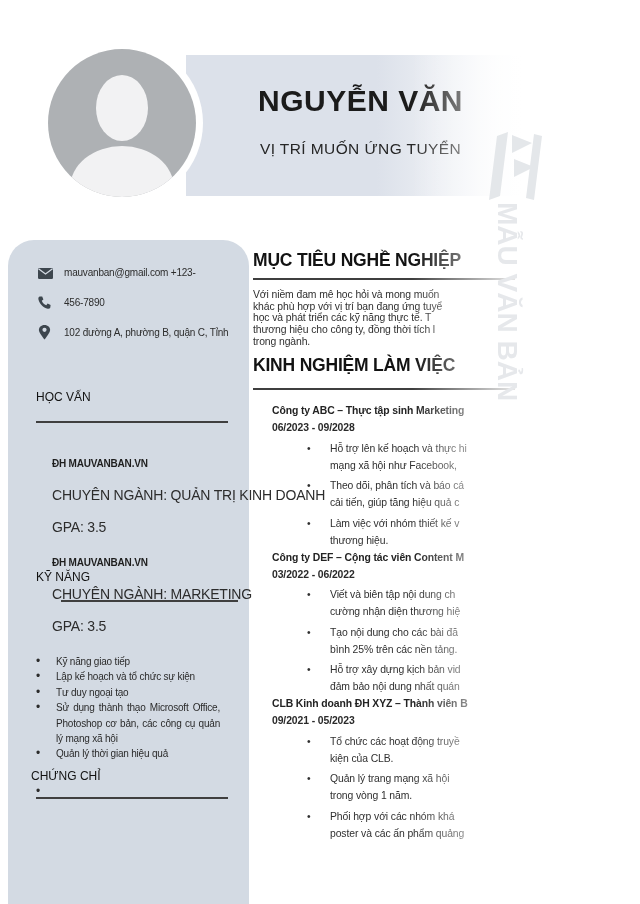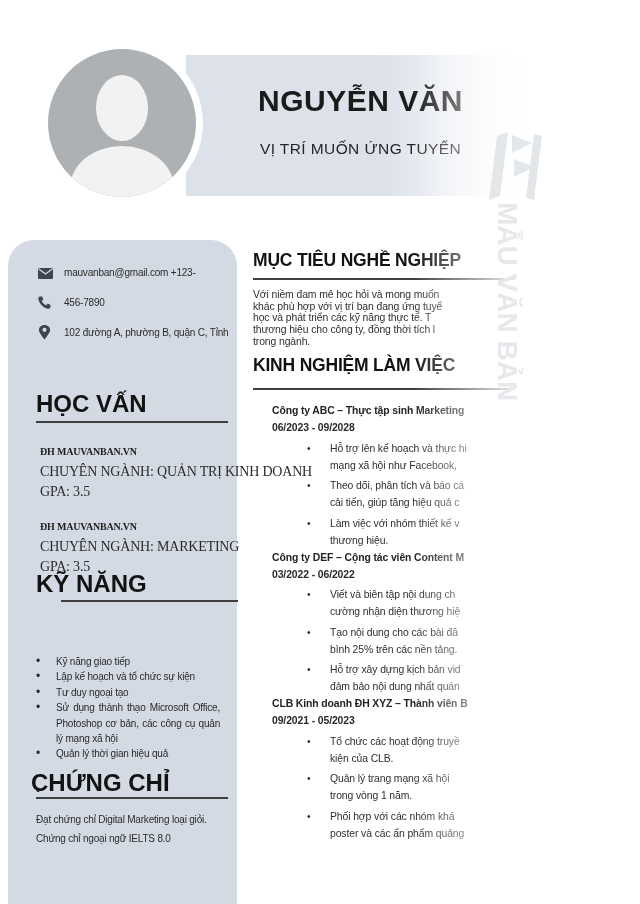--- a/index.html
+++ b/index.html
@@ -13,30 +13,30 @@
 
   
   .band{left:186px;top:55px;width:454px;height:141px;
         background:linear-gradient(to right,var(--band) 0%,var(--band) 42%,rgba(220,225,234,0) 74%);}
   .name{left:258px;top:84px;font-size:30px;font-weight:bold;color:#1b1b1b;letter-spacing:.5px;white-space:nowrap;}
   .subtitle{left:260px;top:140px;font-size:15.5px;color:#262626;letter-spacing:.4px;white-space:nowrap;}
   .avatar{left:40px;top:41px;}
 
   
   .sidebar{left:8px;top:240px;width:229px;height:664px;background:var(--sidebar);
-           border-radius:26px 26px 0 0;}
+           border-radius:26px 26px 0 0;padding-left:12px;}
   .contact{left:30px;top:24px;width:190px;}
   .c-row{display:flex;margin-bottom:11px;}
   .c-icon{width:17px;flex:0 0 17px;margin-right:9px;padding-top:1px;}
   .c-text{font-size:10px;line-height:17px;color:#2c2c2c;white-space:nowrap;letter-spacing:-.2px;}
-  .sec-h{font-size:24px;font-weight:bold;color:var(--heading);white-space:nowrap;text-align:center;}
+  .sec-h{font-size:12px;font-weight:normal;color:var(--heading);white-space:nowrap;text-align:center;}
   .rule{height:1.6px;background:var(--rule);}
   .edu-school{font-size:10px;font-weight:bold;color:#1e1e1e;letter-spacing:-.2px;}
   .edu-line{font-size:14px;color:#2c2c2c;letter-spacing:-.2px;}
-  .edu p{margin:4px;line-height:15.8px;white-space:nowrap;font-family:Liberation Serif, serif;}
+  .edu p{margin:16px;line-height:15.8px;white-space:nowrap;}
   .edu .gap{margin-top:20px;}
   .skills{left:26px;top:366px;width:186px;margin-top:48px;}
   .skill{position:relative;padding-left:22px;font-size:10px;line-height:15.4px;
          text-align:justify;color:#2b2b2b;letter-spacing:-.2px;}
   .skill::before{content:"\2022";position:absolute;left:2px;font-size:12px;}
   .skill-gap{margin-top:22px;min-height:15px;}
   .cert-line{font-size:10px;line-height:19px;color:#2c2c2c;white-space:nowrap;letter-spacing:-.2px;margin:0;}
 
   
   .main-h{font-size:17.5px;font-weight:bold;color:var(--heading);white-space:nowrap;letter-spacing:-.2px;}
@@ -130,24 +130,20 @@
       <div class="skill">Kỹ năng giao tiếp</div>
       <div class="skill">Lập kế hoạch và tổ chức sự kiện</div>
       <div class="skill">Tư duy ngoại tạo</div>
       <div class="skill">Sử dụng thành thạo Microsoft Office, Photoshop cơ bản, các công cụ quản lý mạng xã hội</div>
       <div class="skill">Quản lý thời gian hiệu quả</div>
       <div class="skill skill-gap"></div>
     </div>
 
     <div class="abs sec-h" style="left:23px;top:529px;">CHỨNG CHỈ</div>
     <div class="abs rule" style="left:28px;top:557px;width:192px;"></div>
-    <div class="abs" style="left:28px;top:570px;">
-      <p class="cert-line">Đạt chứng chỉ Digital Marketing loại giỏi.</p>
-      <p class="cert-line">Chứng chỉ ngoại ngữ IELTS 8.0</p>
-    </div>
   </div>
 
   <div class="abs main-h" style="left:253px;top:250px;">MỤC TIÊU NGHỀ NGHIỆP</div>
   <div class="abs rule" style="left:253px;top:278px;width:262px;"></div>
   <div class="abs obj-p">
     <div>Với niềm đam mê học hỏi và mong muốn</div>
     <div>khác phù hợp với vị trí bạn đang ứng tuyể</div>
     <div>học và phát triển các kỹ năng thực tế. T</div>
     <div>thương hiệu cho công ty, đồng thời tích l</div>
     <div>trong ngành.</div>

